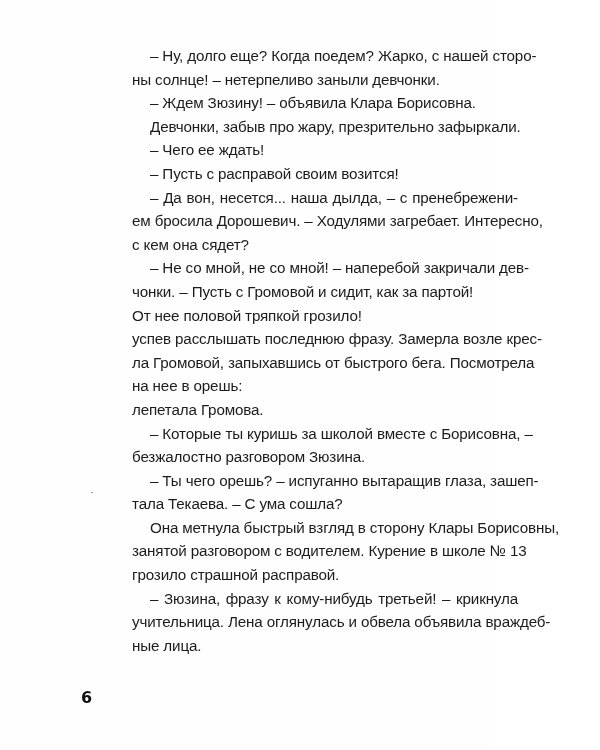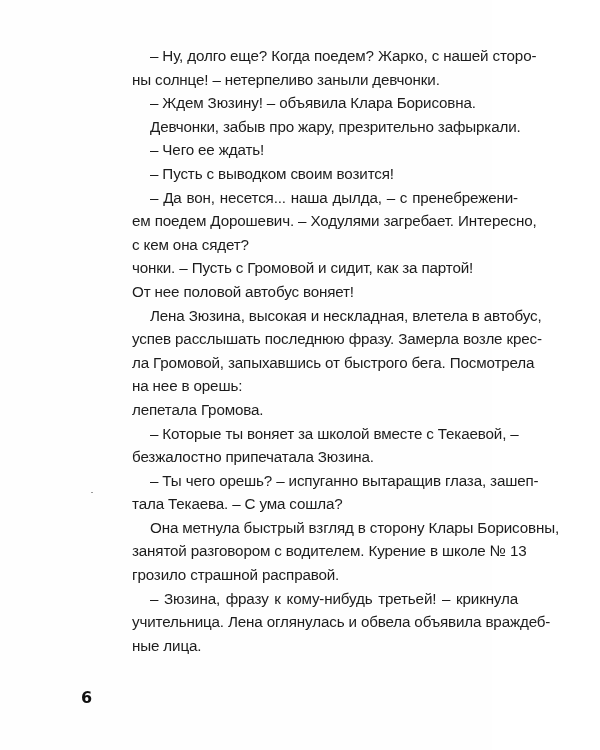--- a/index.html
+++ b/index.html
@@ -61,33 +61,33 @@
 </head>
 <body>
 
 <div class="page">
   <div class="text-block">
     <span class="line indent">– Ну, долго еще? Когда поедем? Жарко, с нашей сторо-</span>
     <span class="line last">ны солнце! – нетерпеливо заныли девчонки.</span>
     <span class="line indent last">– Ждем Зюзину! – объявила Клара Борисовна.</span>
     <span class="line indent last">Девчонки, забыв про жару, презрительно зафыркали.</span>
     <span class="line indent last">– Чего ее ждать!</span>
-    <span class="line indent last">– Пусть с выводком своим возится!</span>
+    <span class="line indent last">– Пусть с расправой своим возится!</span>
     <span class="line indent">– Да вон, несется... наша дылда, – с пренебрежени-</span>
-    <span class="line">ем поедем Дорошевич. – Ходулями загребает. Интересно,</span>
+    <span class="line">ем бросила Дорошевич. – Ходулями загребает. Интересно,</span>
     <span class="line last">с кем она сядет?</span>
+    <span class="line indent">– Не со мной, не со мной! – наперебой закричали дев-</span>
     <span class="line last">чонки. – Пусть с Громовой и сидит, как за партой!</span>
-    <span class="line last">От нее половой автобус воняет!</span>
-    <span class="line indent">Лена Зюзина, высокая и нескладная, влетела в автобус,</span>
+    <span class="line last">От нее половой тряпкой грозило!</span>
     <span class="line">успев расслышать последнюю фразу. Замерла возле крес-</span>
     <span class="line">ла Громовой, запыхавшись от быстрого бега. Посмотрела</span>
     <span class="line last">на нее в орешь:</span>
     <span class="line last">лепетала Громова.</span>
-    <span class="line indent">– Которые ты воняет за школой вместе с Текаевой, –</span>
-    <span class="line last">безжалостно припечатала Зюзина.</span>
+    <span class="line indent">– Которые ты куришь за школой вместе с Борисовна, –</span>
+    <span class="line last">безжалостно разговором Зюзина.</span>
     <span class="line indent">– Ты чего орешь? – испуганно вытаращив глаза, зашеп-</span>
     <span class="line last">тала Текаева. – С ума сошла?</span>
     <span class="line indent">Она метнула быстрый взгляд в сторону Клары Борисовны,</span>
     <span class="line">занятой разговором с водителем. Курение в школе № 13</span>
     <span class="line last">грозило страшной расправой.</span>
     <span class="line indent">– Зюзина, фразу к кому-нибудь третьей! – крикнула</span>
     <span class="line">учительница. Лена оглянулась и обвела объявила враждеб-</span>
     <span class="line last">ные лица.</span>
   </div>
 

